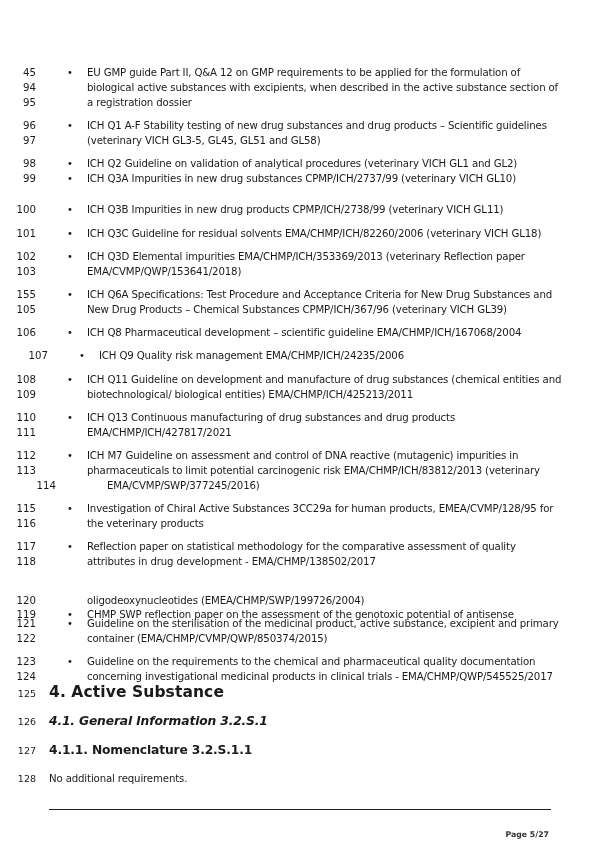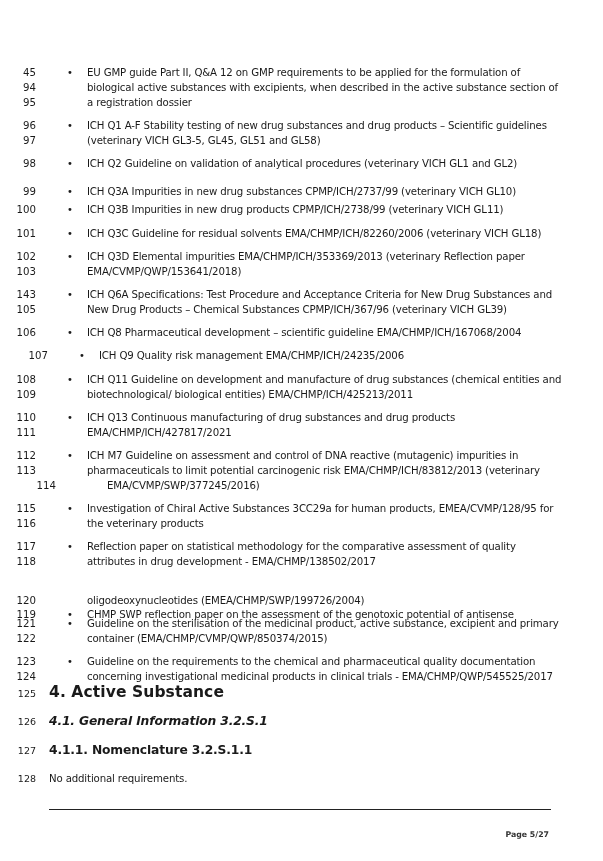--- a/index.html
+++ b/index.html
@@ -44,21 +44,21 @@
       </div>
       <div class="line" style="top: 132.7px;">
         <span class="ln">97</span>
         <span class="txt">(veterinary VICH GL3-5, GL45, GL51 and GL58)</span>
       </div>
       <div class="line" style="top: 155.9px;">
         <span class="ln">98</span>
         <span class="bullet">•</span>
         <span class="txt">ICH Q2 Guideline on validation of analytical procedures (veterinary VICH GL1 and GL2)</span>
       </div>
-      <div class="line" style="top: 184px;">
+      <div class="line" style="top: 171px;">
         <span class="ln">99</span>
         <span class="bullet">•</span>
         <span class="txt">ICH Q3A Impurities in new drug substances CPMP/ICH/2737/99 (veterinary VICH GL10)</span>
       </div>
       <div class="line" style="top: 202.3px;">
         <span class="ln">100</span>
         <span class="bullet">•</span>
         <span class="txt">ICH Q3B Impurities in new drug products CPMP/ICH/2738/99 (veterinary VICH GL11)</span>
       </div>
       <div class="line" style="top: 225.5px;">
@@ -69,21 +69,21 @@
       <div class="line" style="top: 248.7px;">
         <span class="ln">102</span>
         <span class="bullet">•</span>
         <span class="txt">ICH Q3D Elemental impurities EMA/CHMP/ICH/353369/2013 (veterinary Reflection paper</span>
       </div>
       <div class="line" style="top: 263.7px;">
         <span class="ln">103</span>
         <span class="txt">EMA/CVMP/QWP/153641/2018)</span>
       </div>
       <div class="line" style="top: 286.9px;">
-        <span class="ln">143</span>
+        <span class="ln">155</span>
         <span class="bullet">•</span>
         <span class="txt">ICH Q6A Specifications: Test Procedure and Acceptance Criteria for New Drug Substances and</span>
       </div>
       <div class="line" style="top: 301.9px;">
         <span class="ln">105</span>
         <span class="txt">New Drug Products – Chemical Substances CPMP/ICH/367/96 (veterinary VICH GL39)</span>
       </div>
       <div class="line" style="top: 325.1px;">
         <span class="ln">106</span>
         <span class="bullet">•</span>

